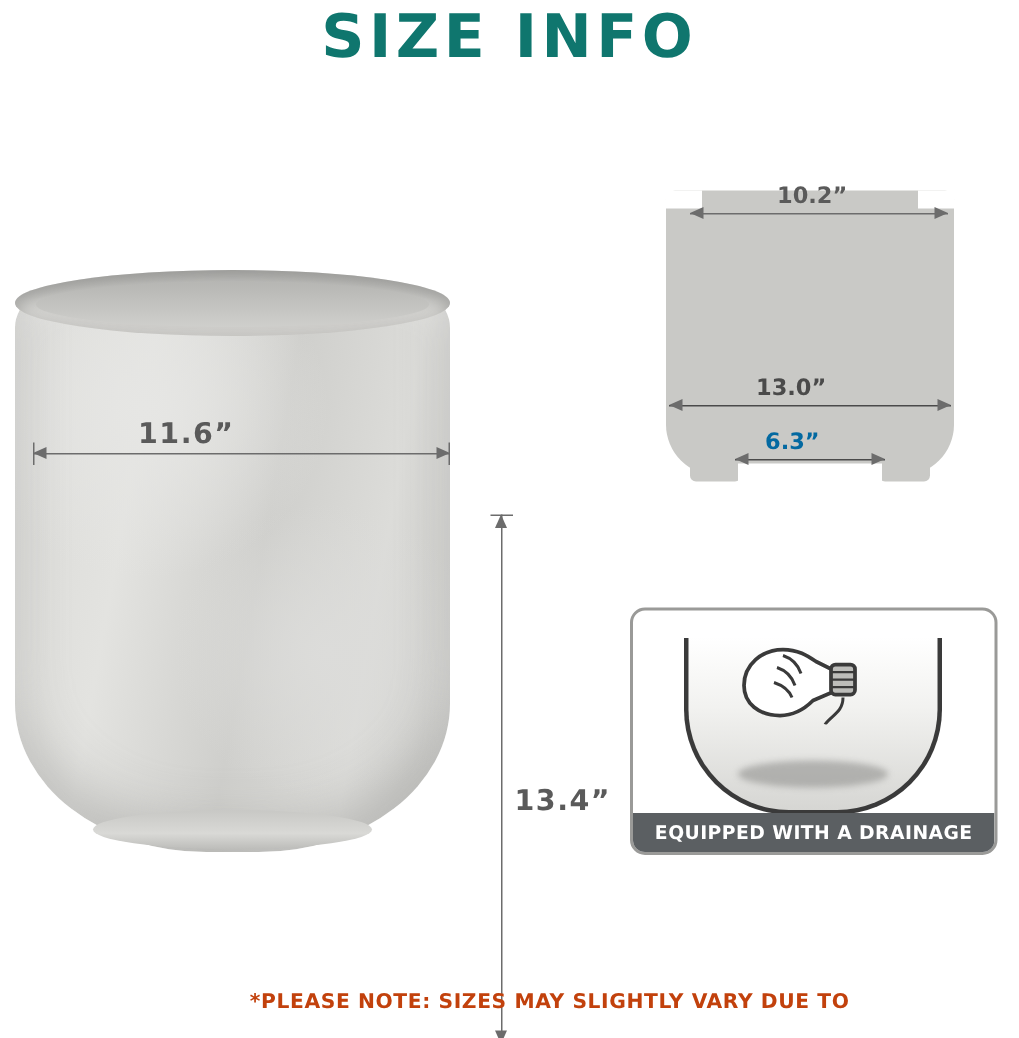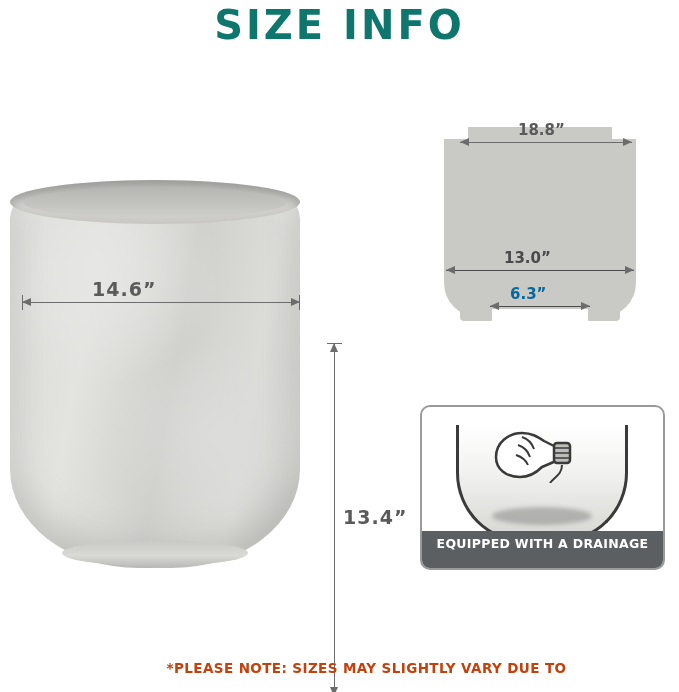--- a/index.html
+++ b/index.html
@@ -143,21 +143,21 @@
     left: -7px;
     width: 15px;
     height: 1px;
     background: #6c6c6c;
   }
   .dim-v-main::before { top: 0; }
   .dim-v-main::after { bottom: 0; }
   .label-height-main {
     position: absolute;
     left: 343px;
-    top: 366px;
+    top: 383px;
     font-size: 19px;
     font-weight: bold;
     color: #5a5a5a;
     letter-spacing: 1px;
     font-family: "DejaVu Sans", sans-serif;
   }
 
   
   .panel-section {
     position: absolute;
@@ -323,21 +323,21 @@
     position: absolute;
     left: 0px;
     bottom: 0px;
     width: 241px;
     background: #5b5f62;
     color: #ffffff;
     text-align: center;
     font-size: 12.5px;
     font-weight: bold;
     letter-spacing: 0.3px;
-    padding: 5px 2px 16px 2px;
+    padding: 5px 2px 5px 2px;
     line-height: 1.25;
     font-family: "DejaVu Sans", sans-serif;
   }
 
   
   .footer {
     position: absolute;
     left: 0;
     bottom: 14px;
     width: 679px;
@@ -359,42 +359,42 @@
 <div class="pot-area">
   <div class="pot-body"></div>
   <div class="pot-rim"></div>
   <div class="pot-inner"></div>
   <div class="pot-base"></div>
 
   <div class="dim-h-main">
     <span class="arrow-l" style="left:0px; top:-4px;"></span>
     <span class="arrow-r" style="right:0px; top:-4px;"></span>
   </div>
-  <div class="label-width-main">14.6”</div>
+  <div class="label-width-main">11.6”</div>
 
   <div class="dim-v-main">
     <span class="arrow-u" style="left:-4px; top:0px;"></span>
     <span class="arrow-d" style="left:-4px; bottom:0px;"></span>
   </div>
   <div class="label-height-main">13.4”</div>
 </div>
 
 <div class="panel-section">
   <div class="sec-body"></div>
   <div class="sec-top-notch-l"></div>
   <div class="sec-top-notch-r"></div>
   <div class="sec-foot-l"></div>
   <div class="sec-foot-r"></div>
   <div class="sec-gap"></div>
 
   <div class="sec-dim-top">
     <span class="arrow-l" style="left:0px; top:-4px;"></span>
     <span class="arrow-r" style="right:0px; top:-4px;"></span>
   </div>
-  <div class="sec-label-top">18.8”</div>
+  <div class="sec-label-top">10.2”</div>
 
   <div class="sec-dim-mid">
     <span class="arrow-l" style="left:0px; top:-4px;"></span>
     <span class="arrow-r" style="right:0px; top:-4px;"></span>
   </div>
   <div class="sec-label-mid">13.0”</div>
 
   <div class="sec-dim-bot">
     <span class="arrow-l" style="left:0px; top:-4px;"></span>
     <span class="arrow-r" style="right:0px; top:-4px;"></span>

